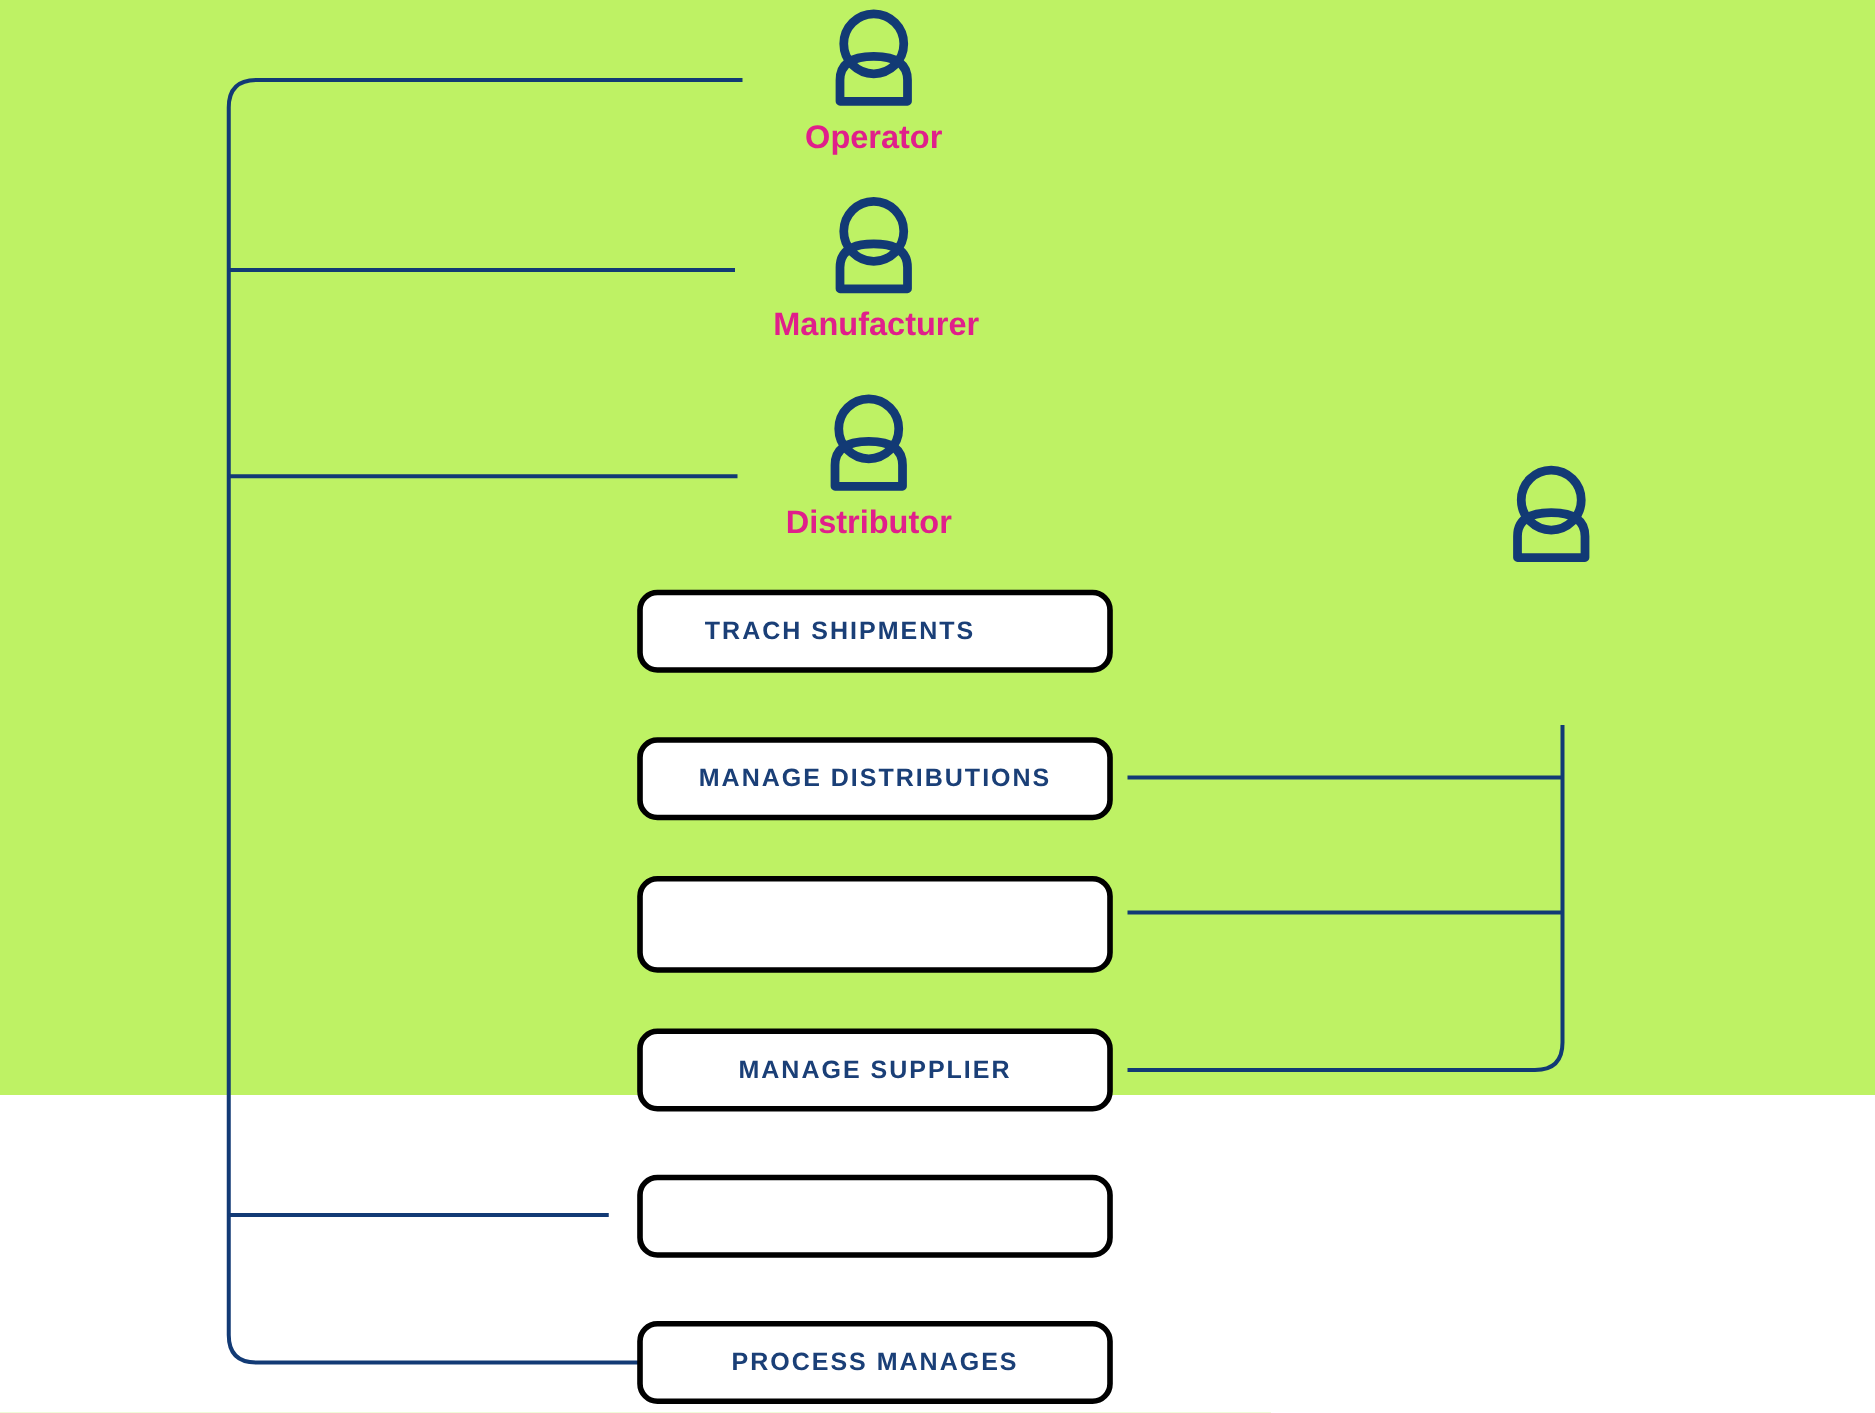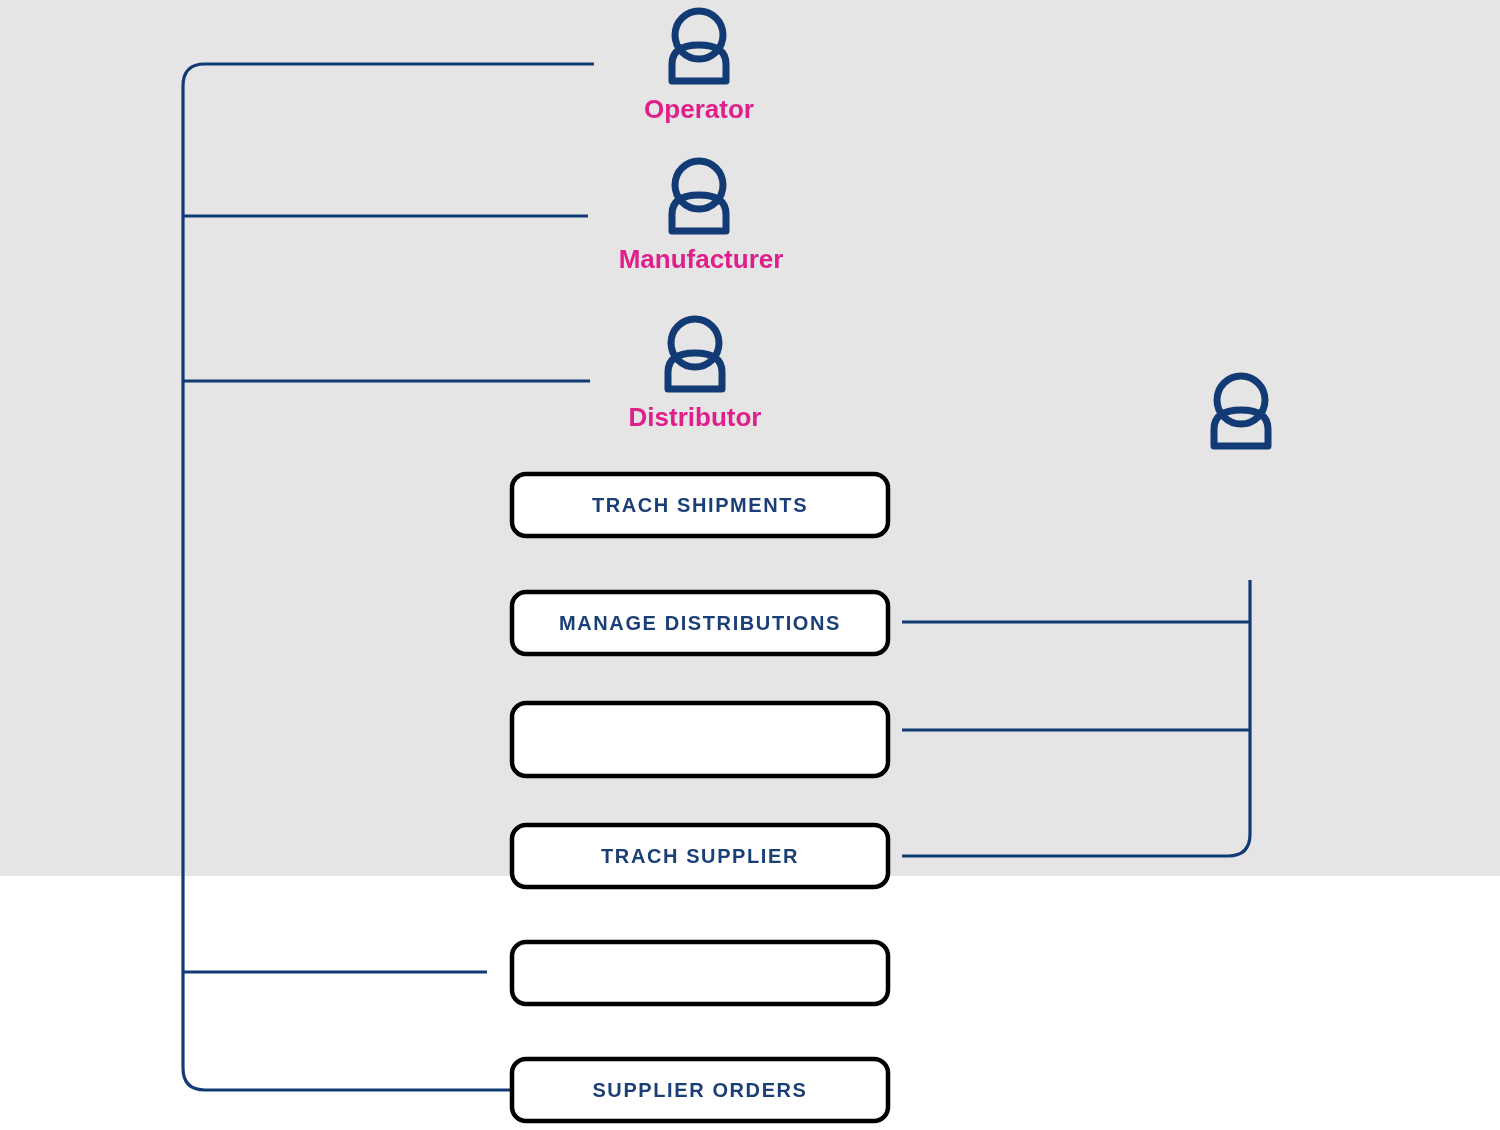--- a/index.html
+++ b/index.html
@@ -10,21 +10,21 @@
   body {
     width: 1500px;
     height: 1130px;
     font-family: "Liberation Sans", sans-serif;
     overflow: hidden;
   }
   #diagram-root {
     position: relative;
     width: 1500px;
     height: 876px;
-    background: #e5e5e5;
+    background: #bef264;
   }
   svg.layer {
     position: absolute;
     top: 0;
     left: 0;
     width: 1500px;
     height: 1130px;
   }
   .connector-line {
     fill: none;
@@ -120,23 +120,23 @@
     </g>
   </svg>
 
   <div class="actor-label" style="left:499px; top:92px; width:400px;">Operator</div>
 
   <div class="actor-label" style="left:501px; top:242px; width:400px;">Manufacturer</div>
 
   <div class="actor-label" style="left:495px; top:400px; width:400px;">Distributor</div>
 
 
-  <div class="usecase-label" style="left:512px; top:474px; width:376px; height:62px;">TRACH SHIPMENTS</div>
+  <div class="usecase-label" style="left:484px; top:474px; width:376px; height:62px;">TRACH SHIPMENTS</div>
 
   <div class="usecase-label" style="left:512px; top:592px; width:376px; height:62px;">MANAGE DISTRIBUTIONS</div>
 
 
-  <div class="usecase-label" style="left:512px; top:825px; width:376px; height:62px;">TRACH SUPPLIER</div>
+  <div class="usecase-label" style="left:512px; top:825px; width:376px; height:62px;">MANAGE SUPPLIER</div>
 
 
-  <div class="usecase-label" style="left:512px; top:1059px; width:376px; height:62px;">SUPPLIER ORDERS</div>
+  <div class="usecase-label" style="left:512px; top:1059px; width:376px; height:62px;">PROCESS MANAGES</div>
 
 </div>
 
 </body></html>

